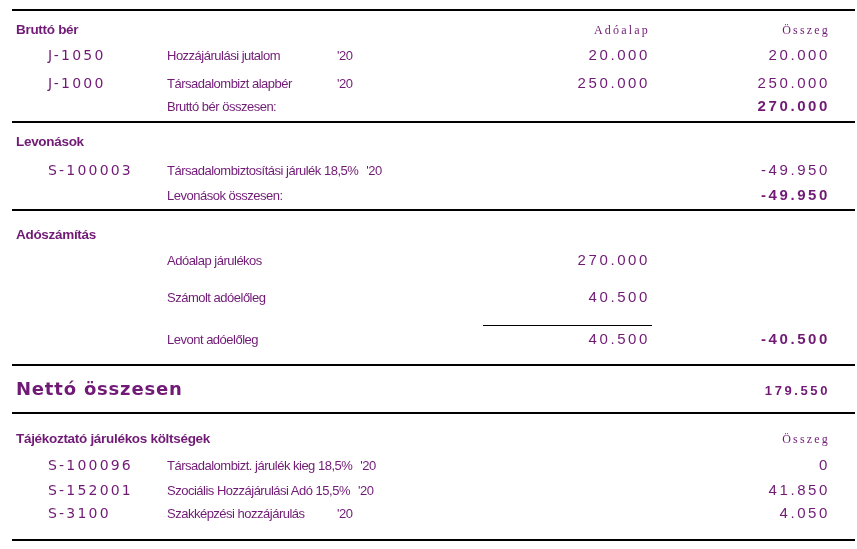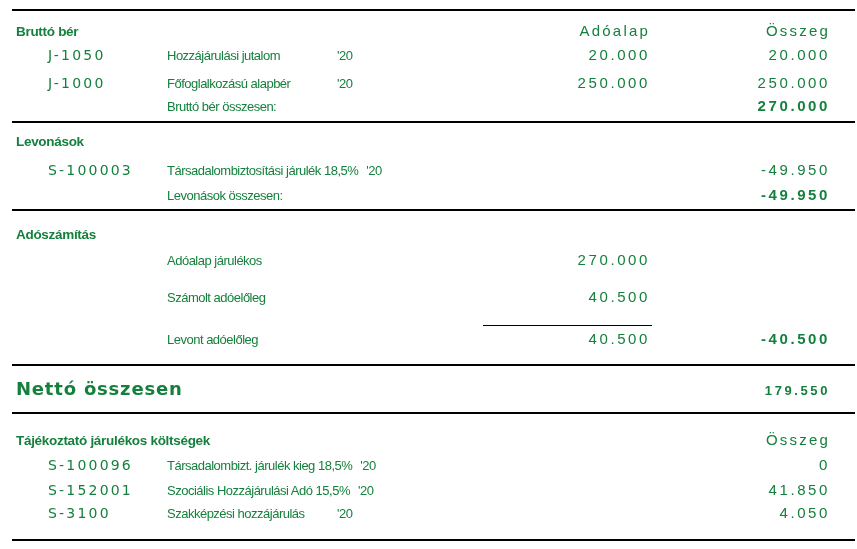--- a/index.html
+++ b/index.html
@@ -1,29 +1,29 @@
 <!DOCTYPE html>
 <html><head>
 <meta charset="utf-8">
 <style>
   html,body{margin:0;padding:0;background:#fff;}
   body{width:857px;height:549px;overflow:hidden;}
-  .doc{position:absolute;top:0;left:0;width:857px;height:549px;color:#15803d;background:#fff;}
+  .doc{position:absolute;top:0;left:0;width:857px;height:549px;color:#701a75;background:#fff;}
   .rule{position:absolute;left:12px;width:843px;height:2px;background:#000;}
   .rule-thin{position:absolute;height:1px;background:#000;}
   .row{position:absolute;left:0;width:857px;height:22px;display:flex;align-items:baseline;
        box-sizing:border-box;padding-left:16px;padding-right:27px;white-space:nowrap;}
   .c-code{flex:0 0 119px;font-family:"DejaVu Sans",sans-serif;font-size:14px;letter-spacing:2.2px;margin-left:32px;}
   .c-desc{flex:1 1 auto;display:flex;align-items:baseline;
           font-family:"Liberation Sans",sans-serif;font-size:13px;letter-spacing:-0.5px;overflow:hidden;}
   .dtext{min-width:162px;padding-right:8px;}
   .c-base{flex:0 0 150px;text-align:right;}
   .c-sum{flex:0 0 180px;text-align:right;}
   .num{font-family:Liberation Sans, sans-serif;font-size:15px;letter-spacing:2.6px;}
-  .colhead{font-family:Liberation Sans, sans-serif;font-size:15px;letter-spacing:2.2px;}
+  .colhead{font-family:Liberation Serif, serif;font-size:12px;letter-spacing:2.2px;}
   .sechead{font-family:"Liberation Sans",sans-serif;font-weight:bold;font-size:13.5px;letter-spacing:-0.3px;}
   .b{font-weight:bold;}
   .net-label{flex:1 1 auto;font-family:"DejaVu Sans",sans-serif;font-weight:bold;font-size:18px;letter-spacing:0.8px;}
 </style>
 </head>
 <body>
 
 <div class="doc">
 
   <div class="rule" style="top:9px"></div>
@@ -40,21 +40,21 @@
       <span class="dtext">Hozzájárulási jutalom</span>
       <span>'20</span>
     </div>
     <div class="c-base num">20.000</div>
     <div class="c-sum num">20.000</div>
   </div>
 
   <div class="row" style="top:74px">
     <div class="c-code">J-1000</div>
     <div class="c-desc">
-      <span class="dtext">Főfoglalkozású alapbér</span>
+      <span class="dtext">Társadalombizt alapbér</span>
       <span>'20</span>
     </div>
     <div class="c-base num">250.000</div>
     <div class="c-sum num">250.000</div>
   </div>
 
   <div class="row" style="top:97px">
     <div class="c-code"></div>
     <div class="c-desc">
       <span>Bruttó bér összesen:</span>

